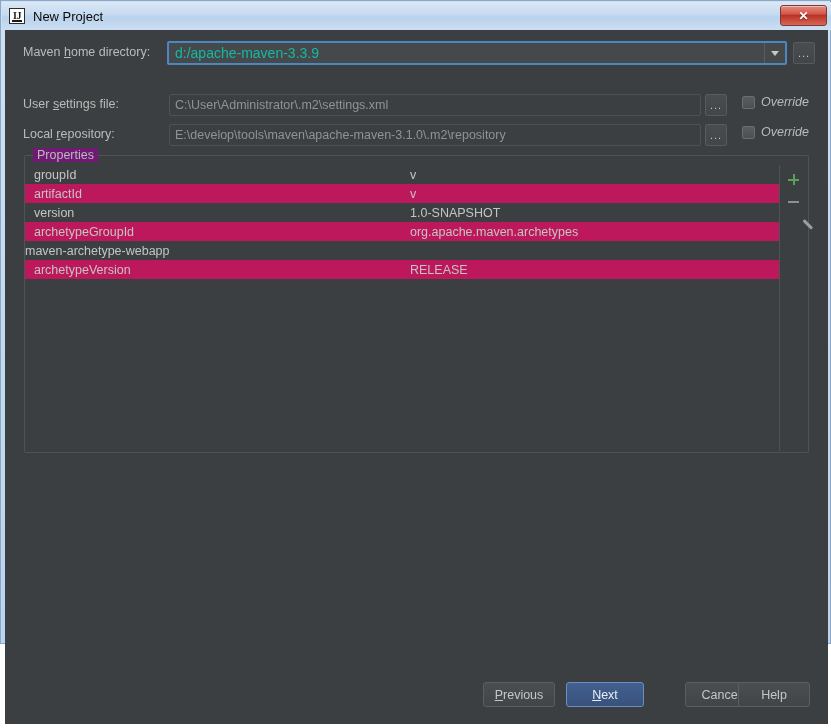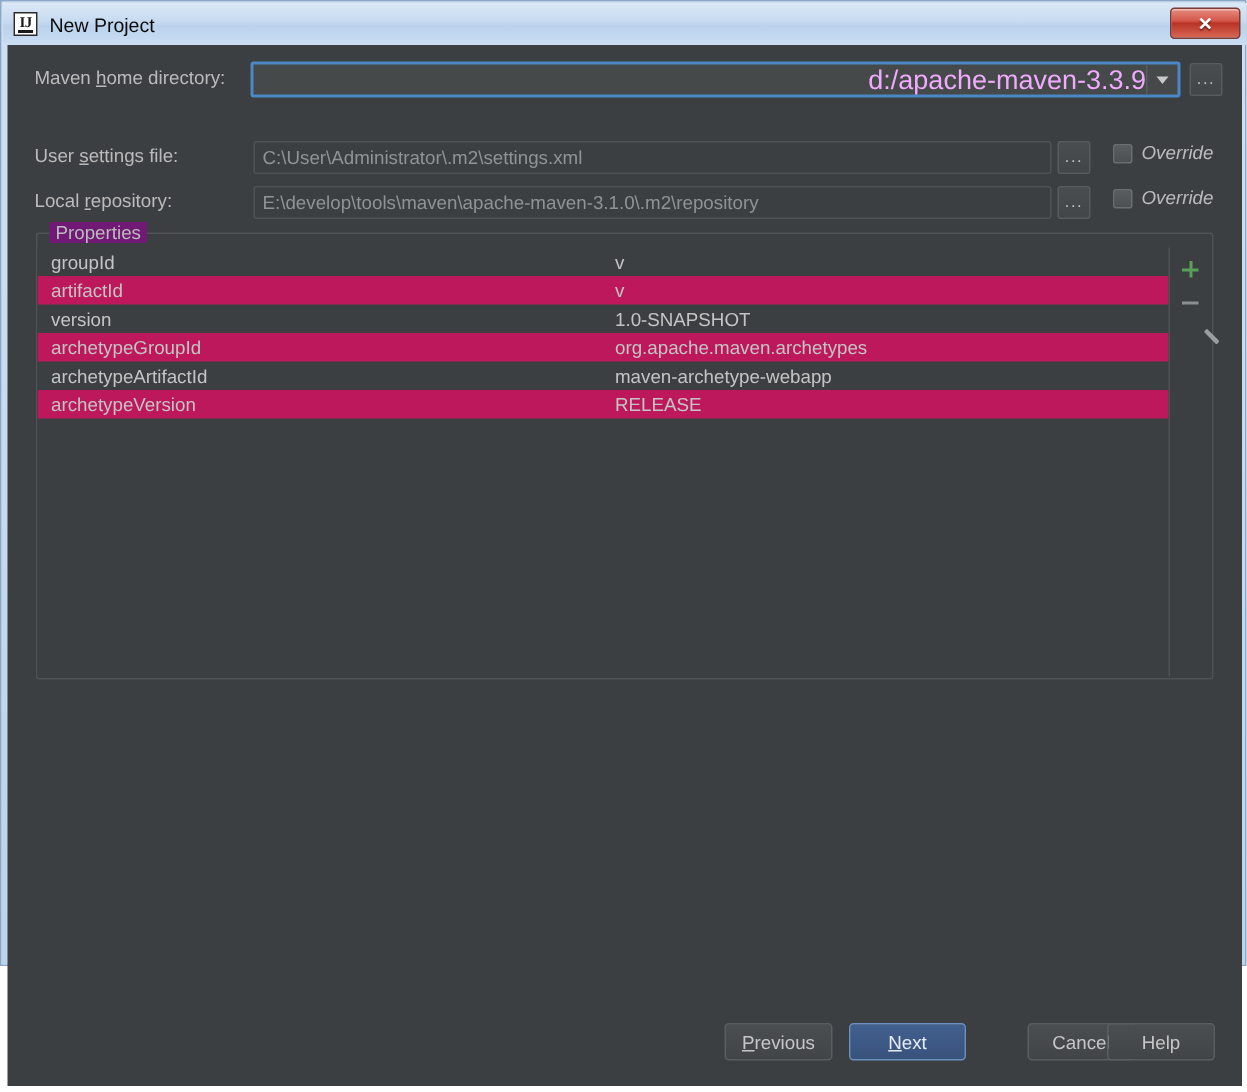--- a/index.html
+++ b/index.html
@@ -129,25 +129,24 @@
     box-sizing: border-box;
     border: 2px solid #4b87c4;
     border-radius: 2px;
     background: #45494a;
     display: flex;
     align-items: center;
   }
   .combo .val {
     flex: 1 1 auto;
     padding-left: 6px;
-    color: #f0abfc;
-    font-size: 18px;
-    white-space: nowrap;
-    overflow: hidden;
-    text-align: right;
+    color: #14b8a6;
+    font-size: 14px;
+    white-space: nowrap;
+    overflow: hidden;
   }
   .combo .arrow-btn {
     flex: 0 0 20px;
     width: 20px;
     height: 20px;
     display: flex;
     align-items: center;
     justify-content: center;
     border-left: 1px solid #5a5d5e;
     cursor: pointer;
@@ -427,21 +426,20 @@
         </div>
         <div class="prow">
           <span class="k">version</span>
           <span class="v">1.0-SNAPSHOT</span>
         </div>
         <div class="prow alt">
           <span class="k">archetypeGroupId</span>
           <span class="v">org.apache.maven.archetypes</span>
         </div>
         <div class="prow">
-          <span class="k">archetypeArtifactId</span>
           <span class="v">maven-archetype-webapp</span>
         </div>
         <div class="prow alt">
           <span class="k">archetypeVersion</span>
           <span class="v">RELEASE</span>
         </div>
       </div>
 
       <div class="side-tools">
         <div class="tool-btn">

